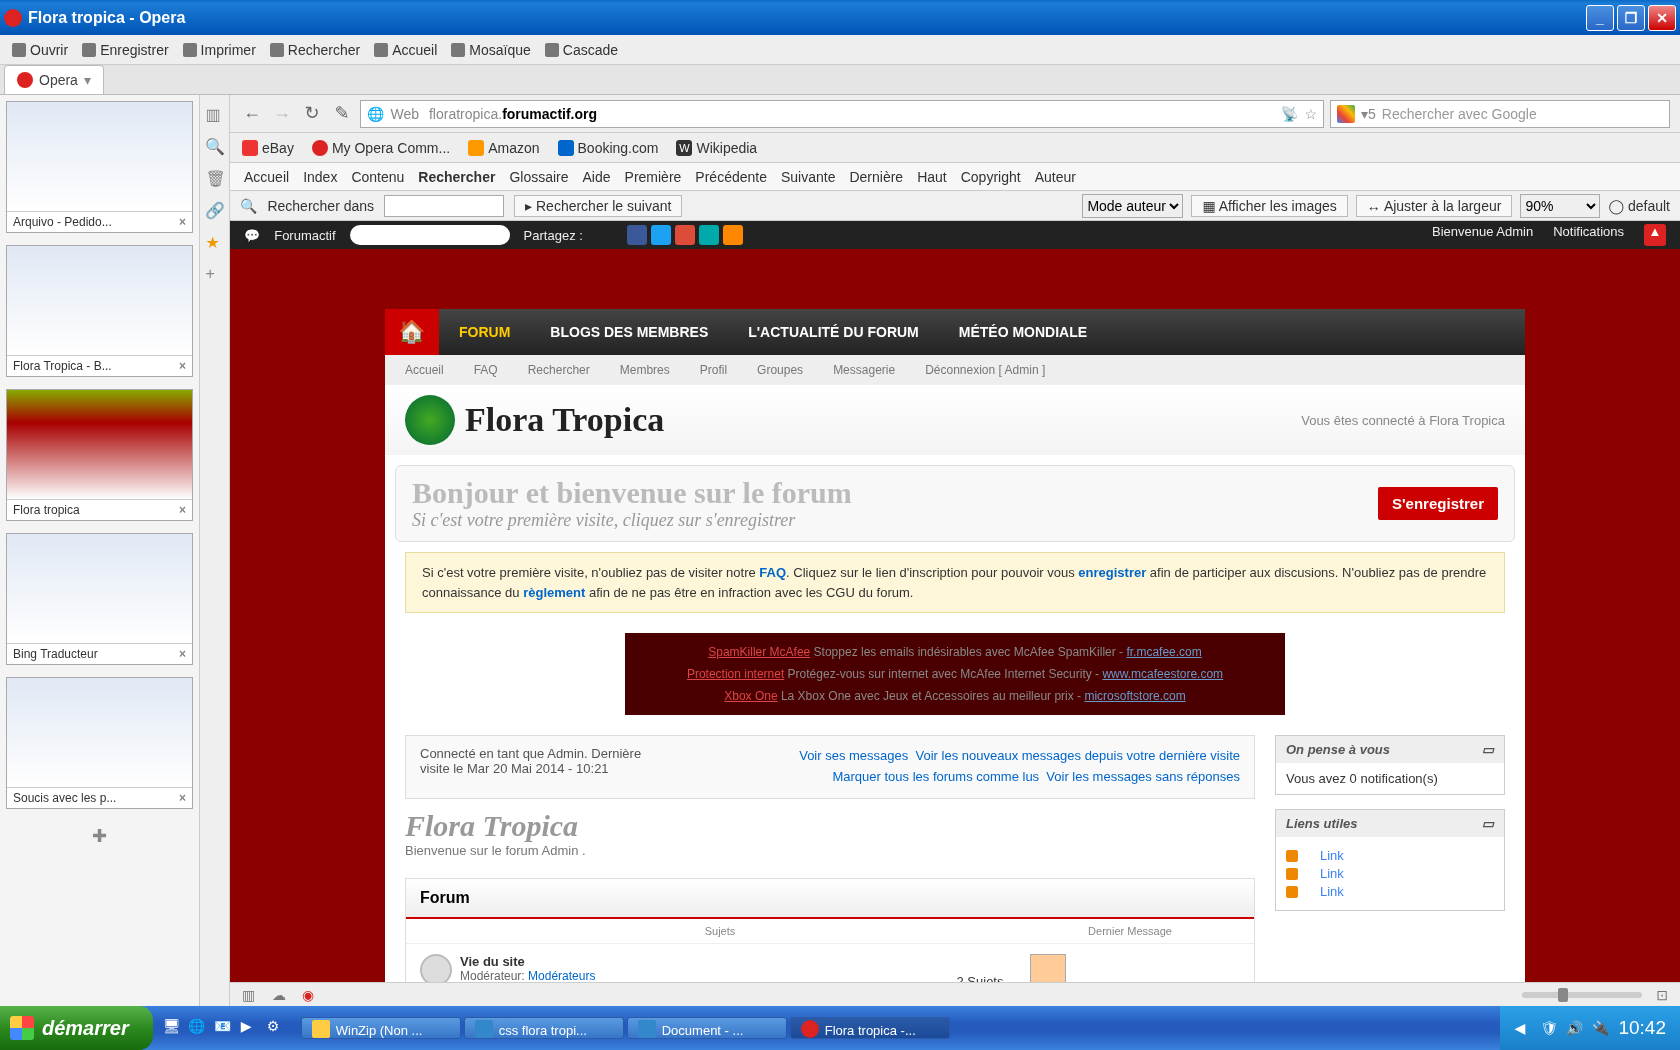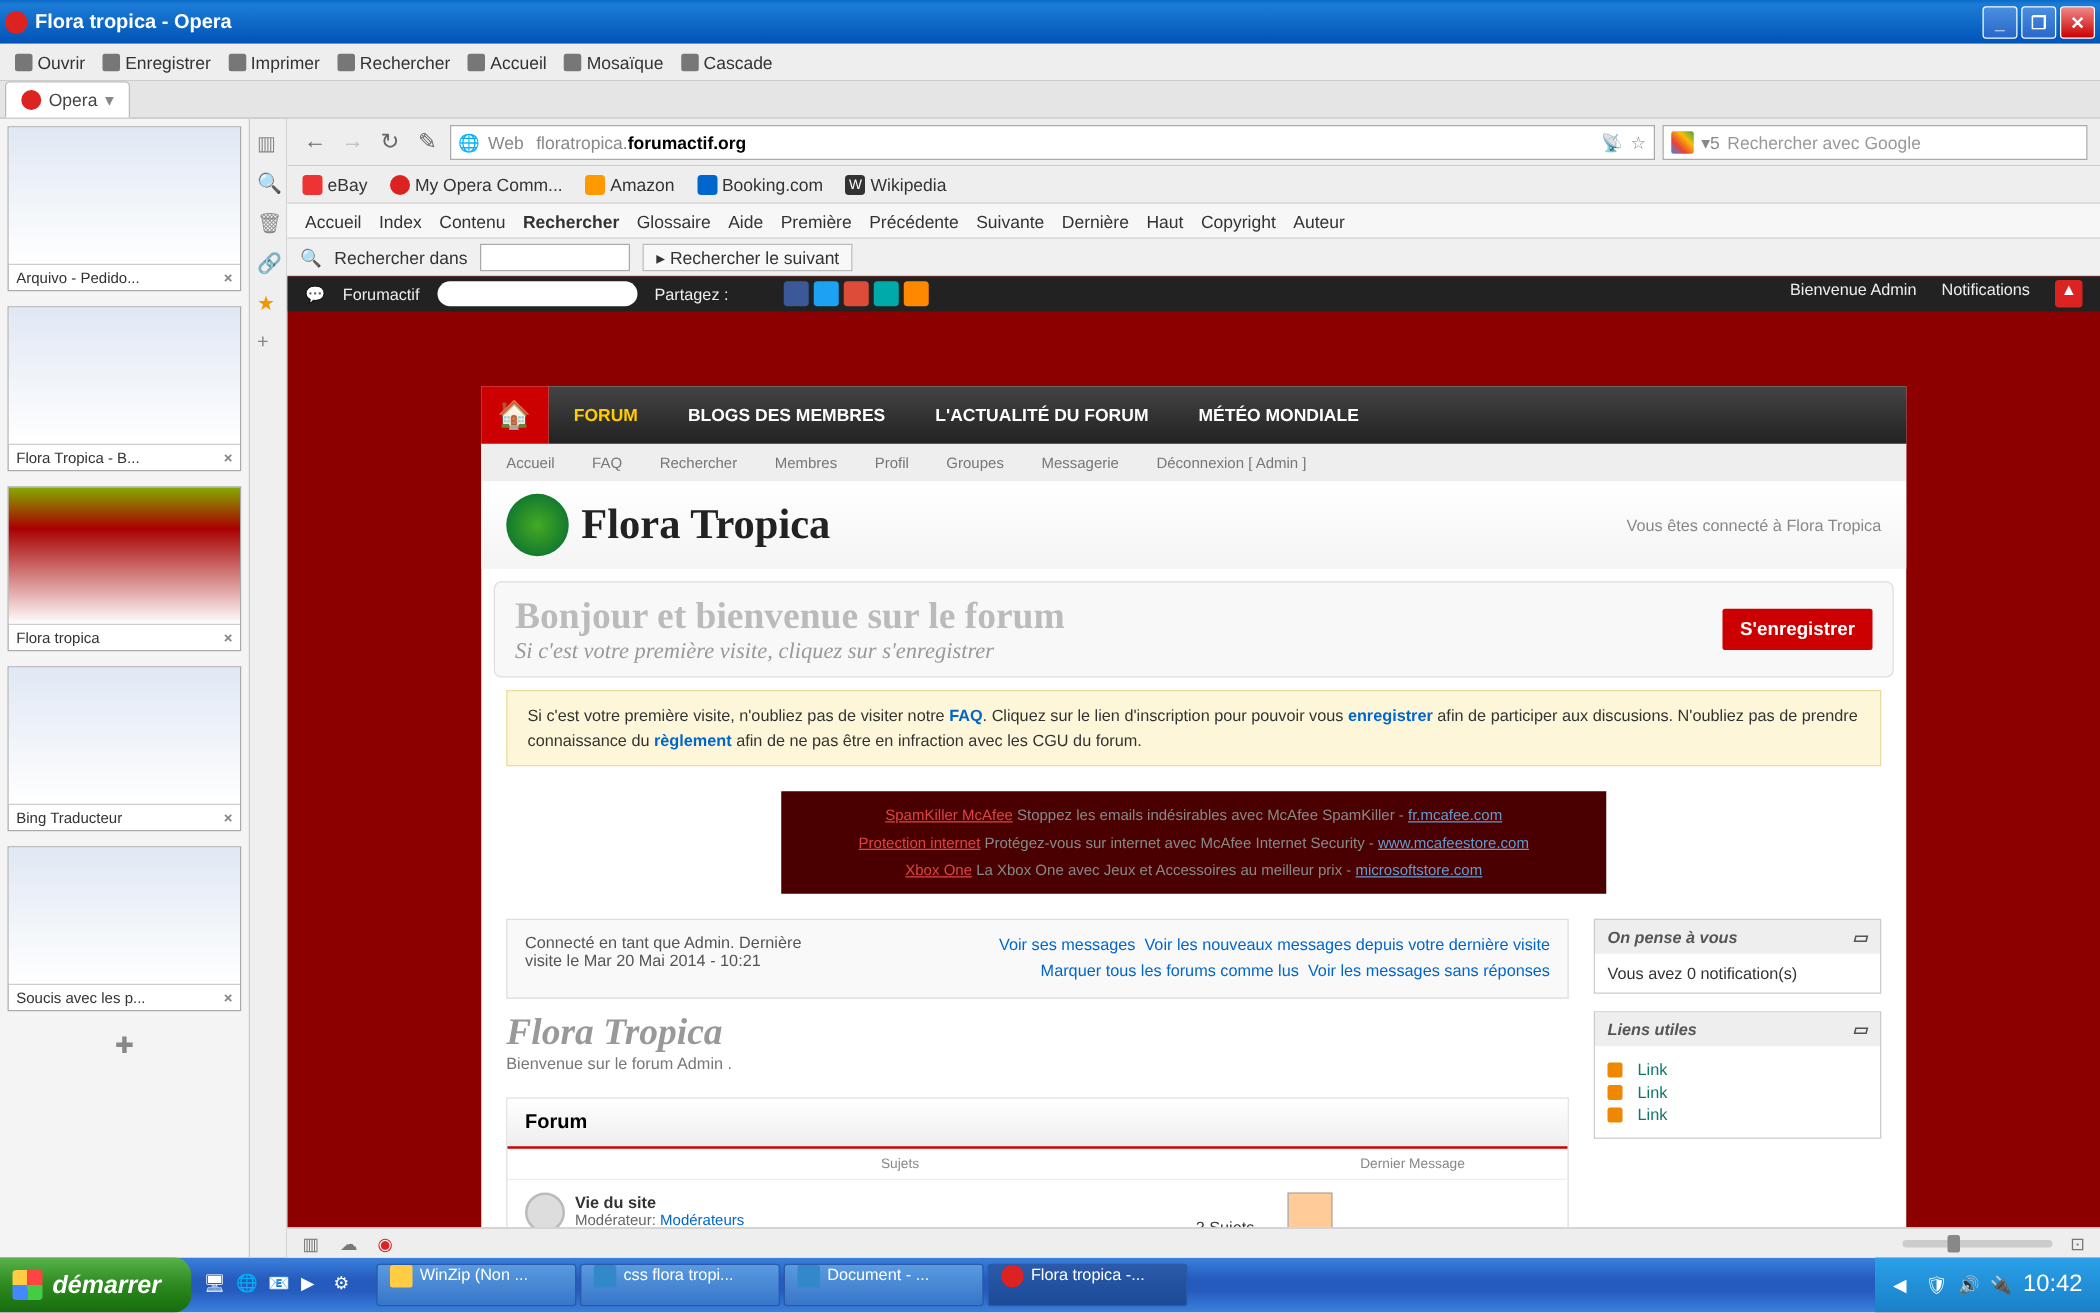--- a/index.html
+++ b/index.html
@@ -116,37 +116,37 @@
 .frow .fc .ft{font-weight:bold;color:#333;}
 .frow .fc .fm{color:#666;font-size:12px;}
 .frow .fc .fm a{color:#06c;}
 .frow .fs{width:100px;text-align:center;color:#333;padding-top:20px;}
 .frow .fl{width:210px;font-size:12px;color:#777;display:flex;gap:14px;flex-direction:column;}
 .frow .fl .av{width:36px;height:36px;background:#fc9;border:1px solid #aaa;}
 
 .widget{border:1px solid #ccc;margin-bottom:14px;}
 .widget .whdr{background:#eee;padding:6px 10px;font-size:13px;font-weight:bold;font-style:italic;color:#555;display:flex;justify-content:space-between;}
 .widget .wbody{padding:8px 10px;font-size:13px;color:#333;}
-.widget .wbody .lnk{color:#0f766e;margin:3px 0;display:flex;align-items:center;gap:12px;}
+.widget .wbody .lnk{color:#3b82f6;margin:3px 0;display:flex;align-items:center;gap:22px;}
 .widget .wbody .lnk .li{width:12px;height:12px;background:#e80;border-radius:2px;}
 
 
 .statusbar{height:24px;background:#eee;border-top:1px solid #ccc;display:flex;align-items:center;padding:0 12px;gap:14px;color:#777;}
 .statusbar .sic{width:16px;height:16px;}
 .statusbar .zoomslider{margin-left:auto;width:120px;height:6px;background:#ccc;border-radius:3px;position:relative;}
 .statusbar .zoomslider .zh{position:absolute;left:30%;top:-4px;width:10px;height:14px;background:#888;border-radius:2px;}
 
 
 .taskbar{height:44px;background:linear-gradient(#3a81dd,#245bbc 40%,#245bbc 60%,#3a81dd);display:flex;align-items:center;color:#fff;}
 .startbtn{height:44px;background:linear-gradient(#57b24a,#2d8a1f 50%,#176b0d);padding:0 24px 0 10px;display:flex;align-items:center;gap:8px;font-weight:bold;font-style:italic;font-size:20px;border-radius:0 14px 14px 0;}
 .startbtn .win{width:24px;height:24px;background:conic-gradient(#f44 0 25%,#4c4 0 50%,#48f 0 75%,#fc4 0);border-radius:3px;}
 .taskbar .ql{display:flex;gap:6px;padding:0 10px;}
 .taskbar .qi{width:20px;height:20px;}
 .taskbar .tasks{display:flex;gap:3px;padding:0 4px;}
-.taskbar .task{height:34px;background:linear-gradient(#5a9ae0,#3776c8);border:1px solid #2a5aa8;border-radius:3px;padding:0 10px;display:flex;align-items:flex-start;gap:6px;font-size:13px;min-width:160px;}
+.taskbar .task{height:22px;background:linear-gradient(#5a9ae0,#3776c8);border:1px solid #2a5aa8;border-radius:3px;padding:0 10px;display:flex;align-items:flex-end;gap:6px;font-size:13px;min-width:160px;}
 .taskbar .task.act{background:linear-gradient(#2a5aa8,#1a4a98);}
 .taskbar .task .ti{width:18px;height:18px;background:#fc4;border-radius:2px;}
 .taskbar .tray{margin-left:auto;background:linear-gradient(#2aa0e8,#1a80c8);height:44px;display:flex;align-items:center;padding:0 14px;gap:10px;}
 .taskbar .tray .tic{width:16px;height:16px;}
 .taskbar .clock{font-size:19px;}
 </style>
 </head>
 <body>
 
 <div class="titlebar">
@@ -306,20 +306,27 @@
       <span>Haut</span>
       <span>Copyright</span>
       <span>Auteur</span>
     </div>
 
     <div class="findbar">
       <span>🔍</span>
       <span>Rechercher dans</span>
       <input style="">
       <span class="fbtn">▸ <span>Rechercher le suivant</span></span>
+      <div class="right">
+        <select><option>Mode auteur</option></select>
+        <span class="fbtn">▦ <span>Afficher les images</span></span>
+        <span class="fbtn">↔ <span>Ajuster à la largeur</span></span>
+        <select style="width:80px;"><option>90%</option></select>
+        <span>◯ <span>default</span></span>
+      </div>
     </div>
 
     <div class="webpage">
       <div class="topbar">
         <span style="color:#6c3;">💬</span>
         <span>Forumactif</span>
         <input style="">
         <span>Partagez :</span>
         <div class="share">
           <div class="si" style="background:#3b5998"></div>

